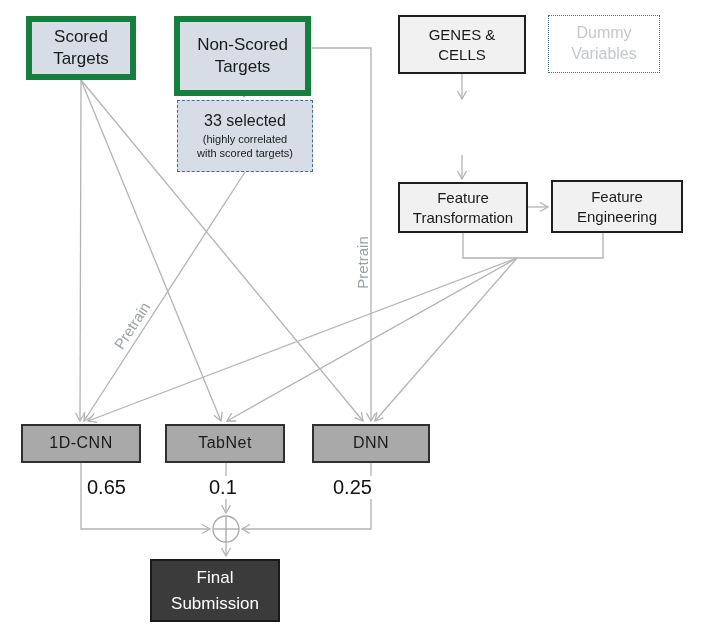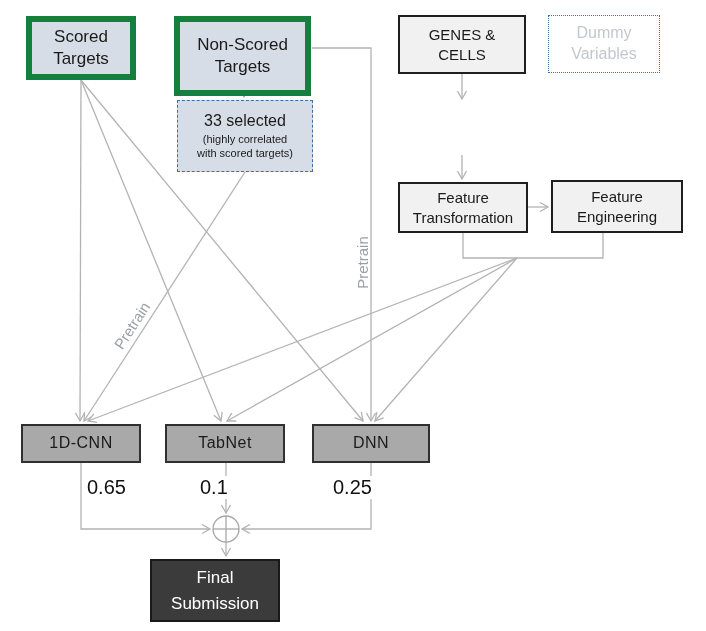--- a/index.html
+++ b/index.html
@@ -151,19 +151,19 @@
   <div class="node model" style="left:21px;top:424px;width:120px;height:39px">1D-CNN</div>
 
   <div class="node model" style="left:312px;top:424px;width:118px;height:39px">DNN</div>
 
   <div class="node model" style="left:165px;top:424px;width:120px;height:39px">TabNet</div>
 
   <div class="node final" style="left:150px;top:559px;width:130px;height:63px">Final
 Submission</div>
 
   <div class="weight" style="left:85px;top:476px">0.65</div>
-  <div class="weight" style="left:198px;top:476px">0.1</div>
+  <div class="weight" style="left:207px;top:476px">0.1</div>
   <div class="weight" style="left:331px;top:476px">0.25</div>
 
   <div class="edge-label rot-diag" style="left:97px;top:317px">Pretrain</div>
   <div class="edge-label rot-vert" style="left:327px;top:254px">Pretrain</div>
 
 </div>
 
 </body></html>

